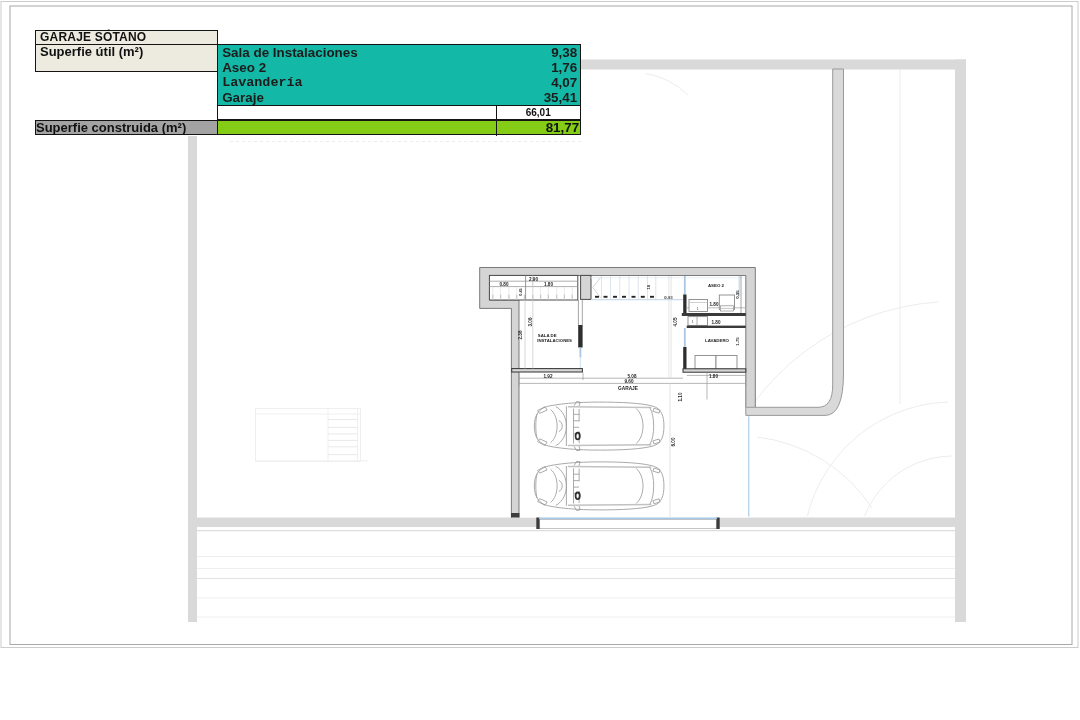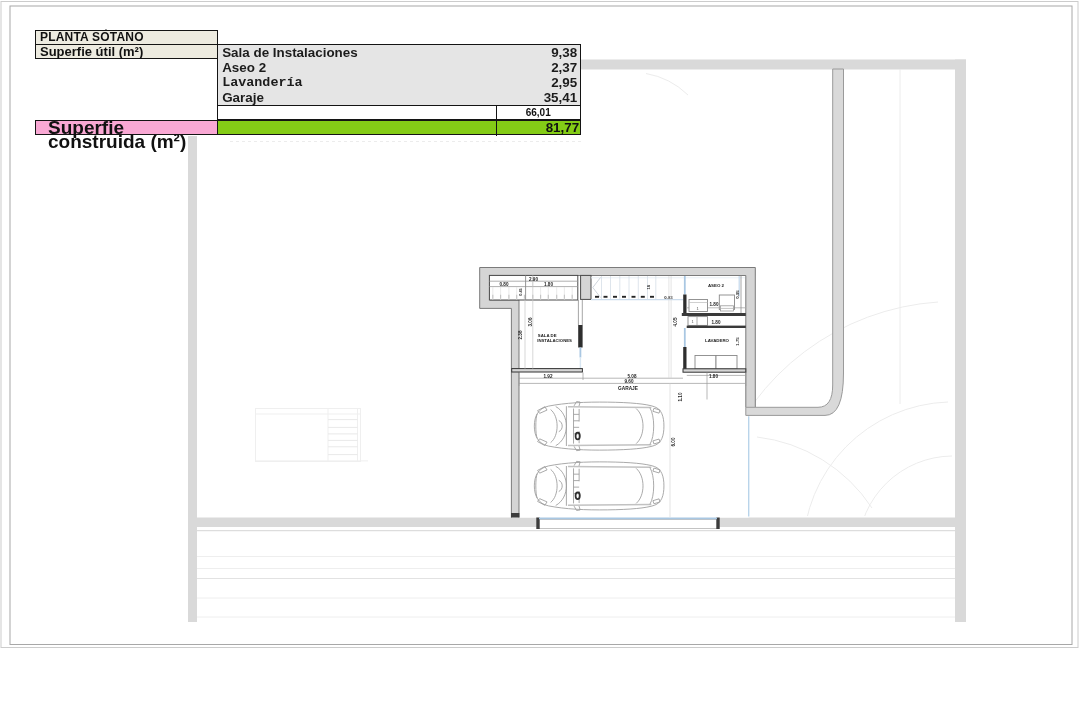--- a/index.html
+++ b/index.html
@@ -326,43 +326,43 @@
 </defs>
 
 <use href="#car" transform="translate(532.3,400.6) scale(1.018,1.02)"></use>
 
 <use href="#car" transform="translate(532.3,460.4) scale(1.018,1.02)"></use>
 </svg>
 </div>
 
 <div class="abs" style="left:0;top:0;width:1080px;height:160px;color:#111;">
 
-  <div class="abs" style="left:35px;top:29.5px;width:183px;height:15px;background:#edebe0;border:1.6px solid #141414;font-size:12px;font-weight:bold;line-height:13px;padding-left:4px;letter-spacing:0.2px;">PLANTA SÓTANO</div>
-
-  <div class="abs" style="left:35px;top:43.7px;width:183px;height:15px;background:#edebe0;border:1.6px solid #141414;font-size:13px;font-weight:bold;line-height:13.2px;padding-left:4px;">Superfie útil (m²)</div>
-
-  <div class="abs" style="left:217.2px;top:43.7px;width:364px;height:73px;background:#e5e5e5;border:1.6px solid #141414;font-size:13.4px;font-weight:bold;color:#1c1c1c;line-height:14.6px;">
+  <div class="abs" style="left:35px;top:29.5px;width:183px;height:15px;background:#edebe0;border:1.6px solid #141414;font-size:12px;font-weight:bold;line-height:13px;padding-left:4px;letter-spacing:0.2px;">GARAJE SÓTANO</div>
+
+  <div class="abs" style="left:35px;top:43.7px;width:183px;height:28px;background:#edebe0;border:1.6px solid #141414;font-size:13px;font-weight:bold;line-height:13.2px;padding-left:4px;">Superfie útil (m²)</div>
+
+  <div class="abs" style="left:217.2px;top:43.7px;width:364px;height:73px;background:#14b8a6;border:1.6px solid #141414;font-size:13.4px;font-weight:bold;color:#1c1c1c;line-height:14.6px;">
 
     <div class="abs" style="left:4px;top:1px;">Sala de Instalaciones</div>
       <div class="abs" style="right:3px;top:1px;">9,38</div>
 
     <div class="abs" style="left:4px;top:16.4px;">Aseo 2</div>
-      <div class="abs" style="right:3px;top:16.4px;">2,37</div>
+      <div class="abs" style="right:3px;top:16.4px;">1,76</div>
 
     <div class="abs" style="left:4px;top:31.8px;font-family:Liberation Mono, monospace;">Lavandería</div>
-      <div class="abs" style="right:3px;top:31.8px;">2,95</div>
+      <div class="abs" style="right:3px;top:31.8px;">4,07</div>
 
     <div class="abs" style="left:4px;top:46.2px;">Garaje</div>
       <div class="abs" style="right:3px;top:46.2px;">35,41</div>
   </div>
 
   <div class="abs" style="left:217.2px;top:105.2px;width:364px;height:14.6px;background:#fff;border:1.6px solid #141414;">
 
     <div class="abs" style="left:278px;top:0;width:86px;height:16px;border-left:1.4px solid #141414;font-size:10px;font-weight:bold;text-align:center;padding-right:3px;line-height:14px;">66,01</div>
   </div>
 
-  <div class="abs" style="left:35px;top:119.8px;width:183px;height:15.7px;background:#f9a8d4;border:1.6px solid #141414;font-size:19px;font-weight:bold;line-height:14.5px;padding-left:12px;">Superfie construida (m²)</div>
+  <div class="abs" style="left:35px;top:119.8px;width:183px;height:15.7px;background:#a3a3a3;border:1.6px solid #141414;font-size:13px;font-weight:bold;line-height:14.5px;padding-left:0;">Superfie construida (m²)</div>
 
   <div class="abs" style="left:217.2px;top:119.8px;width:364px;height:15.7px;background:#84cc16;border:1.6px solid #141414;">
 
     <div class="abs" style="left:278px;top:0;width:86px;height:15.7px;border-left:1.4px solid #141414;font-size:13.4px;font-weight:bold;text-align:right;padding-right:3px;line-height:14.5px;">81,77</div>
   </div>
 </div>
 
 </body></html>

